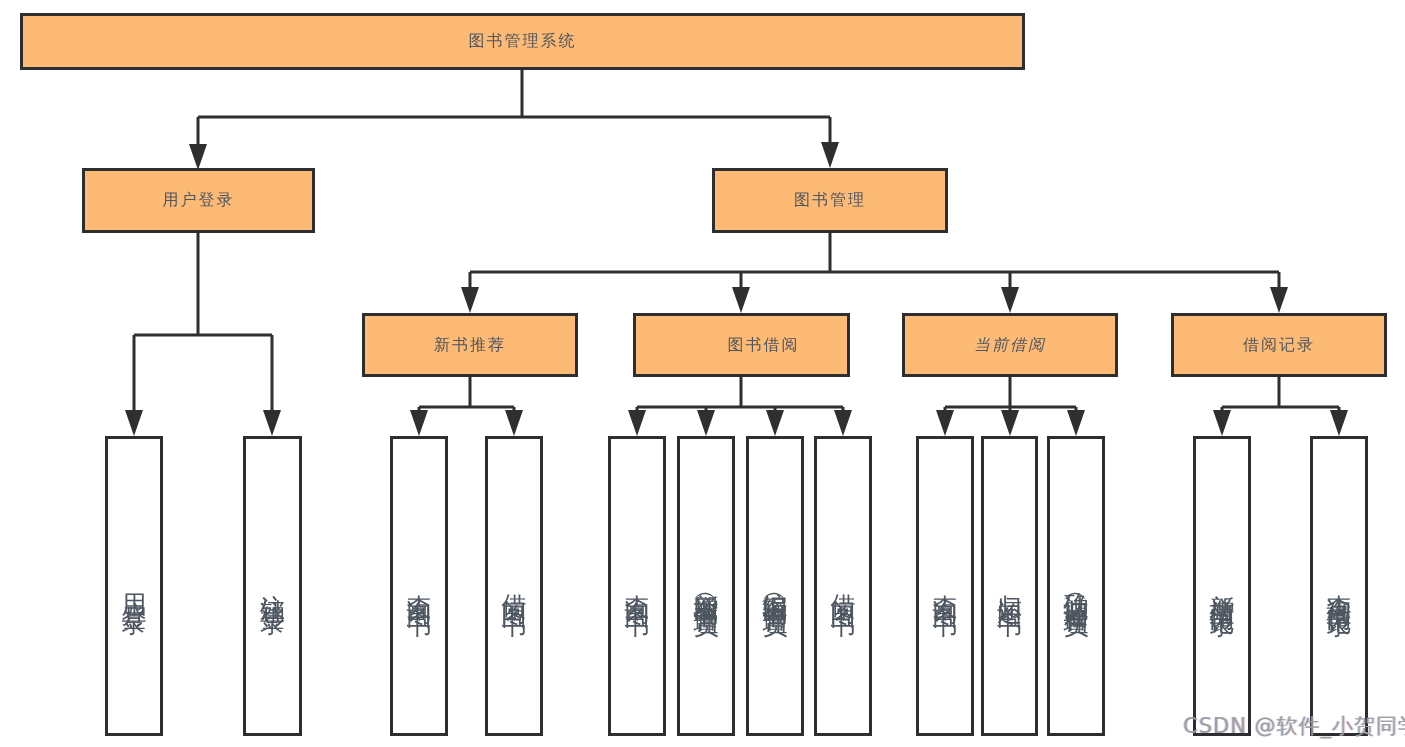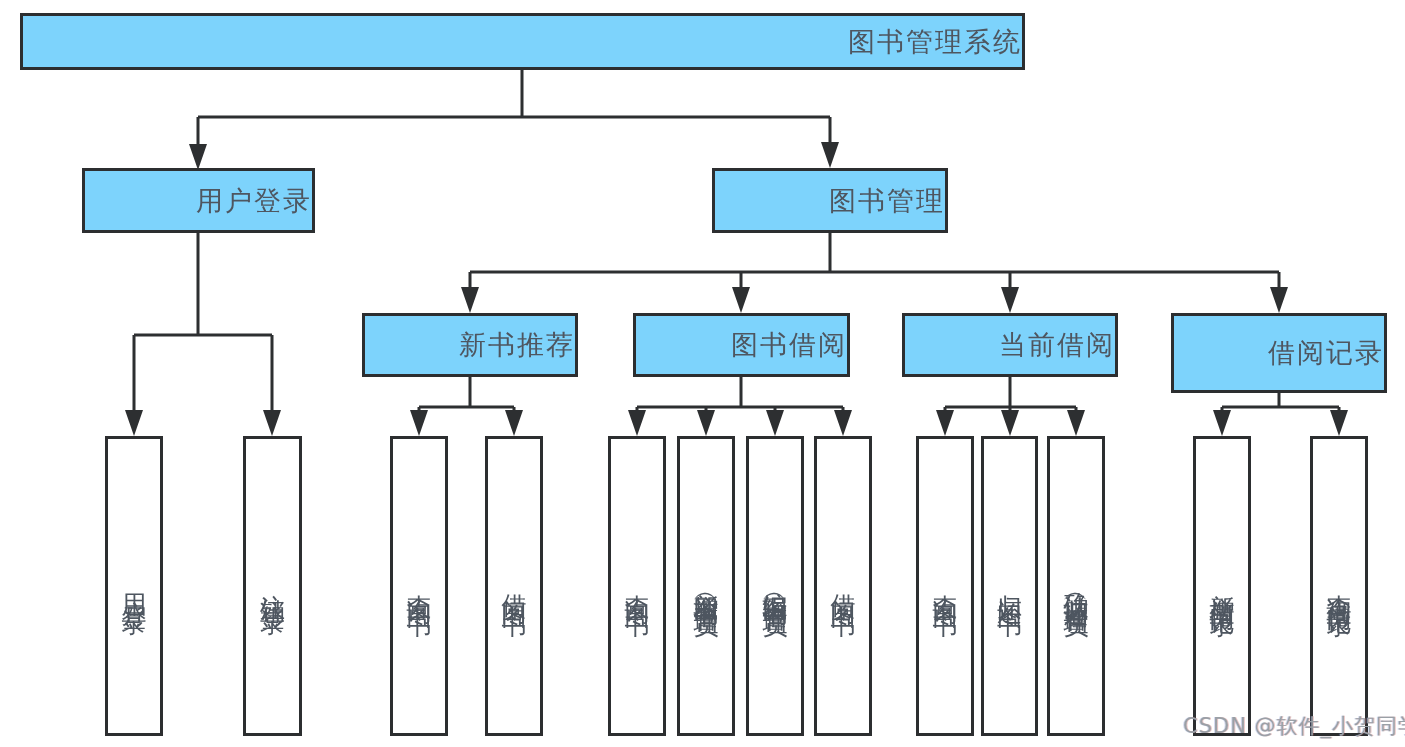--- a/index.html
+++ b/index.html
@@ -22,25 +22,25 @@
     stroke-width: 3;
   }
   .connectors polygon {
     fill: #2d2f31;
     stroke: none;
   }
   .hbox {
     position: absolute;
     box-sizing: border-box;
     border: 3px solid #2c2e30;
-    background: #7dd3fc;
+    background: #fdba74;
     display: flex;
     align-items: center;
-    justify-content: flex-end;
-    font-size: 27px;
+    justify-content: center;
+    font-size: 16px;
     letter-spacing: 2px;
     color: #4e5660;
   }
   .vbox {
     position: absolute;
     box-sizing: border-box;
     border: 3px solid #2c2e30;
     background: #ffffff;
     display: flex;
     align-items: center;
@@ -122,24 +122,24 @@
   <div class="hbox" style="left:362px; top:313px; width:216px; height:64px;">
     <span>新书推荐</span>
   </div>
 
   <div class="hbox" style="left:712px; top:168px; width:236px; height:65px;">
     <span>图书管理</span>
   </div>
   <div class="hbox" style="left:633px; top:313px; width:217px; height:64px;padding-left:44px;">
     <span>图书借阅</span>
   </div>
-  <div class="hbox" style="left:902px; top:313px; width:216px; height:64px;">
+  <div class="hbox" style="left:902px; top:313px; width:216px; height:64px;font-style:italic;">
     <span>当前借阅</span>
   </div>
-  <div class="hbox" style="left:1171px; top:313px; width:216px; height:80px;font-family:Liberation Mono, monospace;">
+  <div class="hbox" style="left:1171px; top:313px; width:216px; height:64px;font-family:Liberation Mono, monospace;">
     <span>借阅记录</span>
   </div>
 
   <div class="vbox" style="left:105px; top:436px; width:58px; height:300px;">
     <span>用户登录</span>
   </div>
   <div class="vbox" style="left:243px; top:436px; width:59px; height:300px;">
     <span>注销登录</span>
   </div>
 

